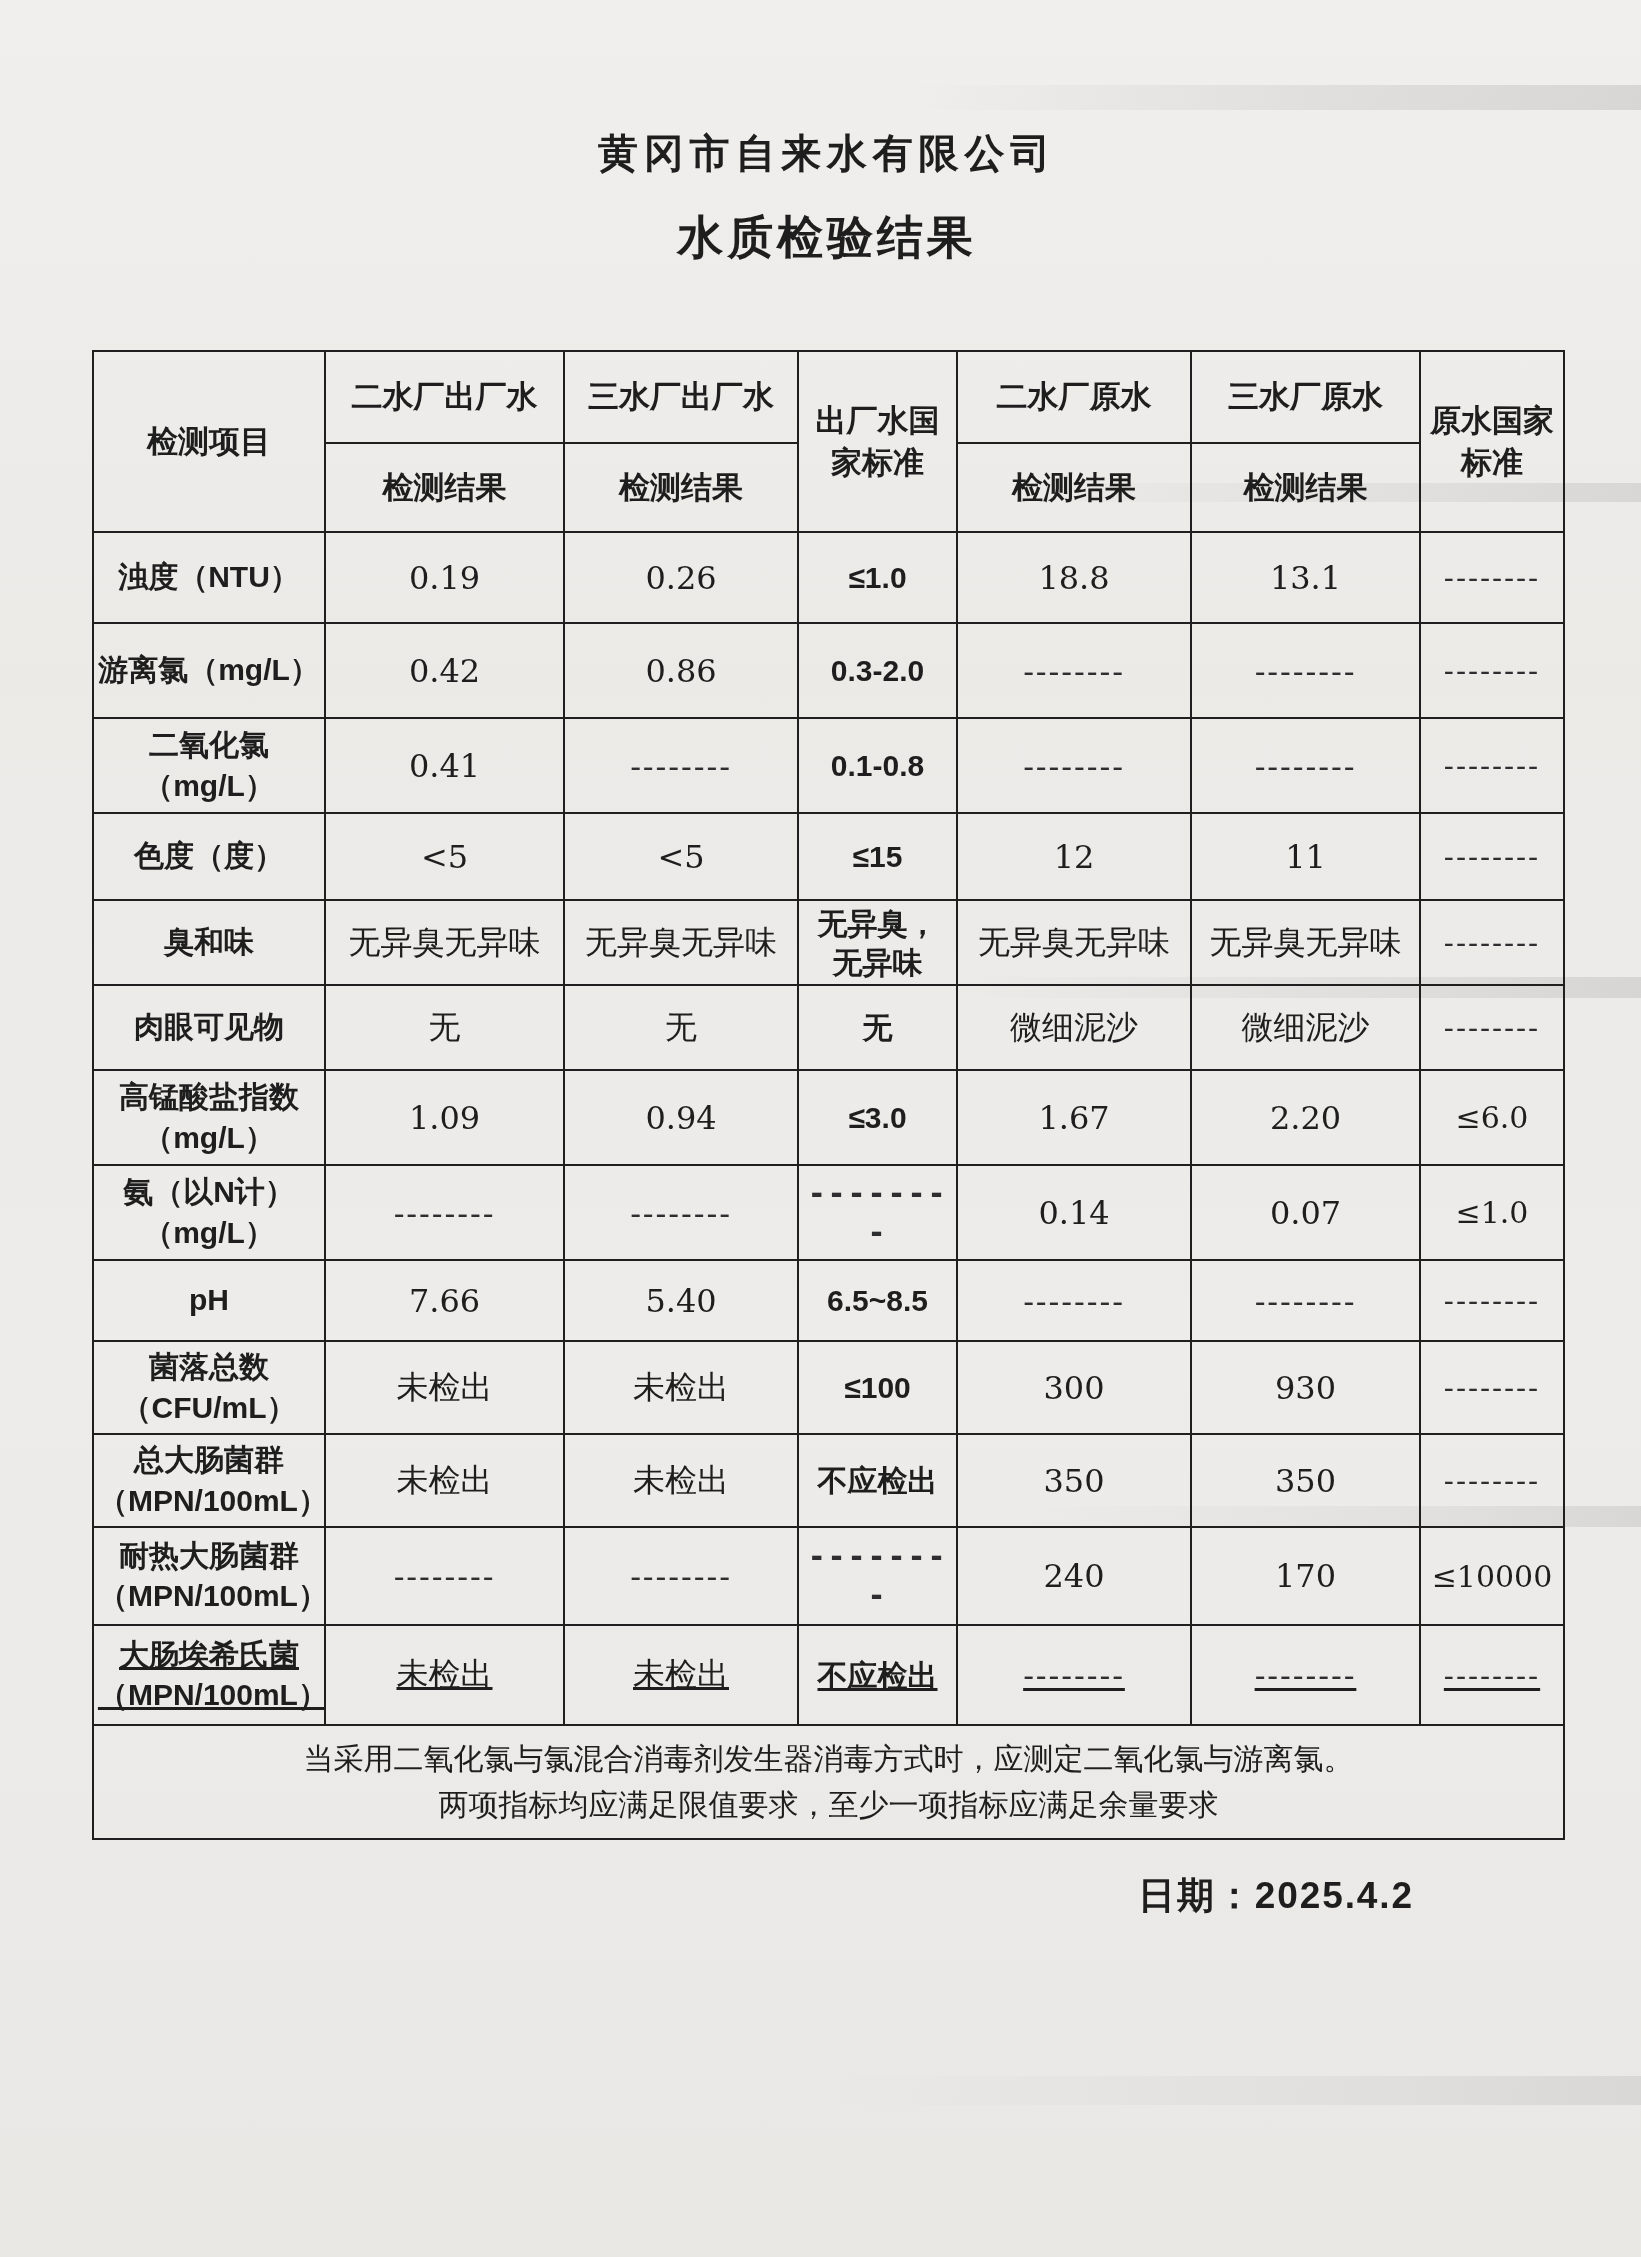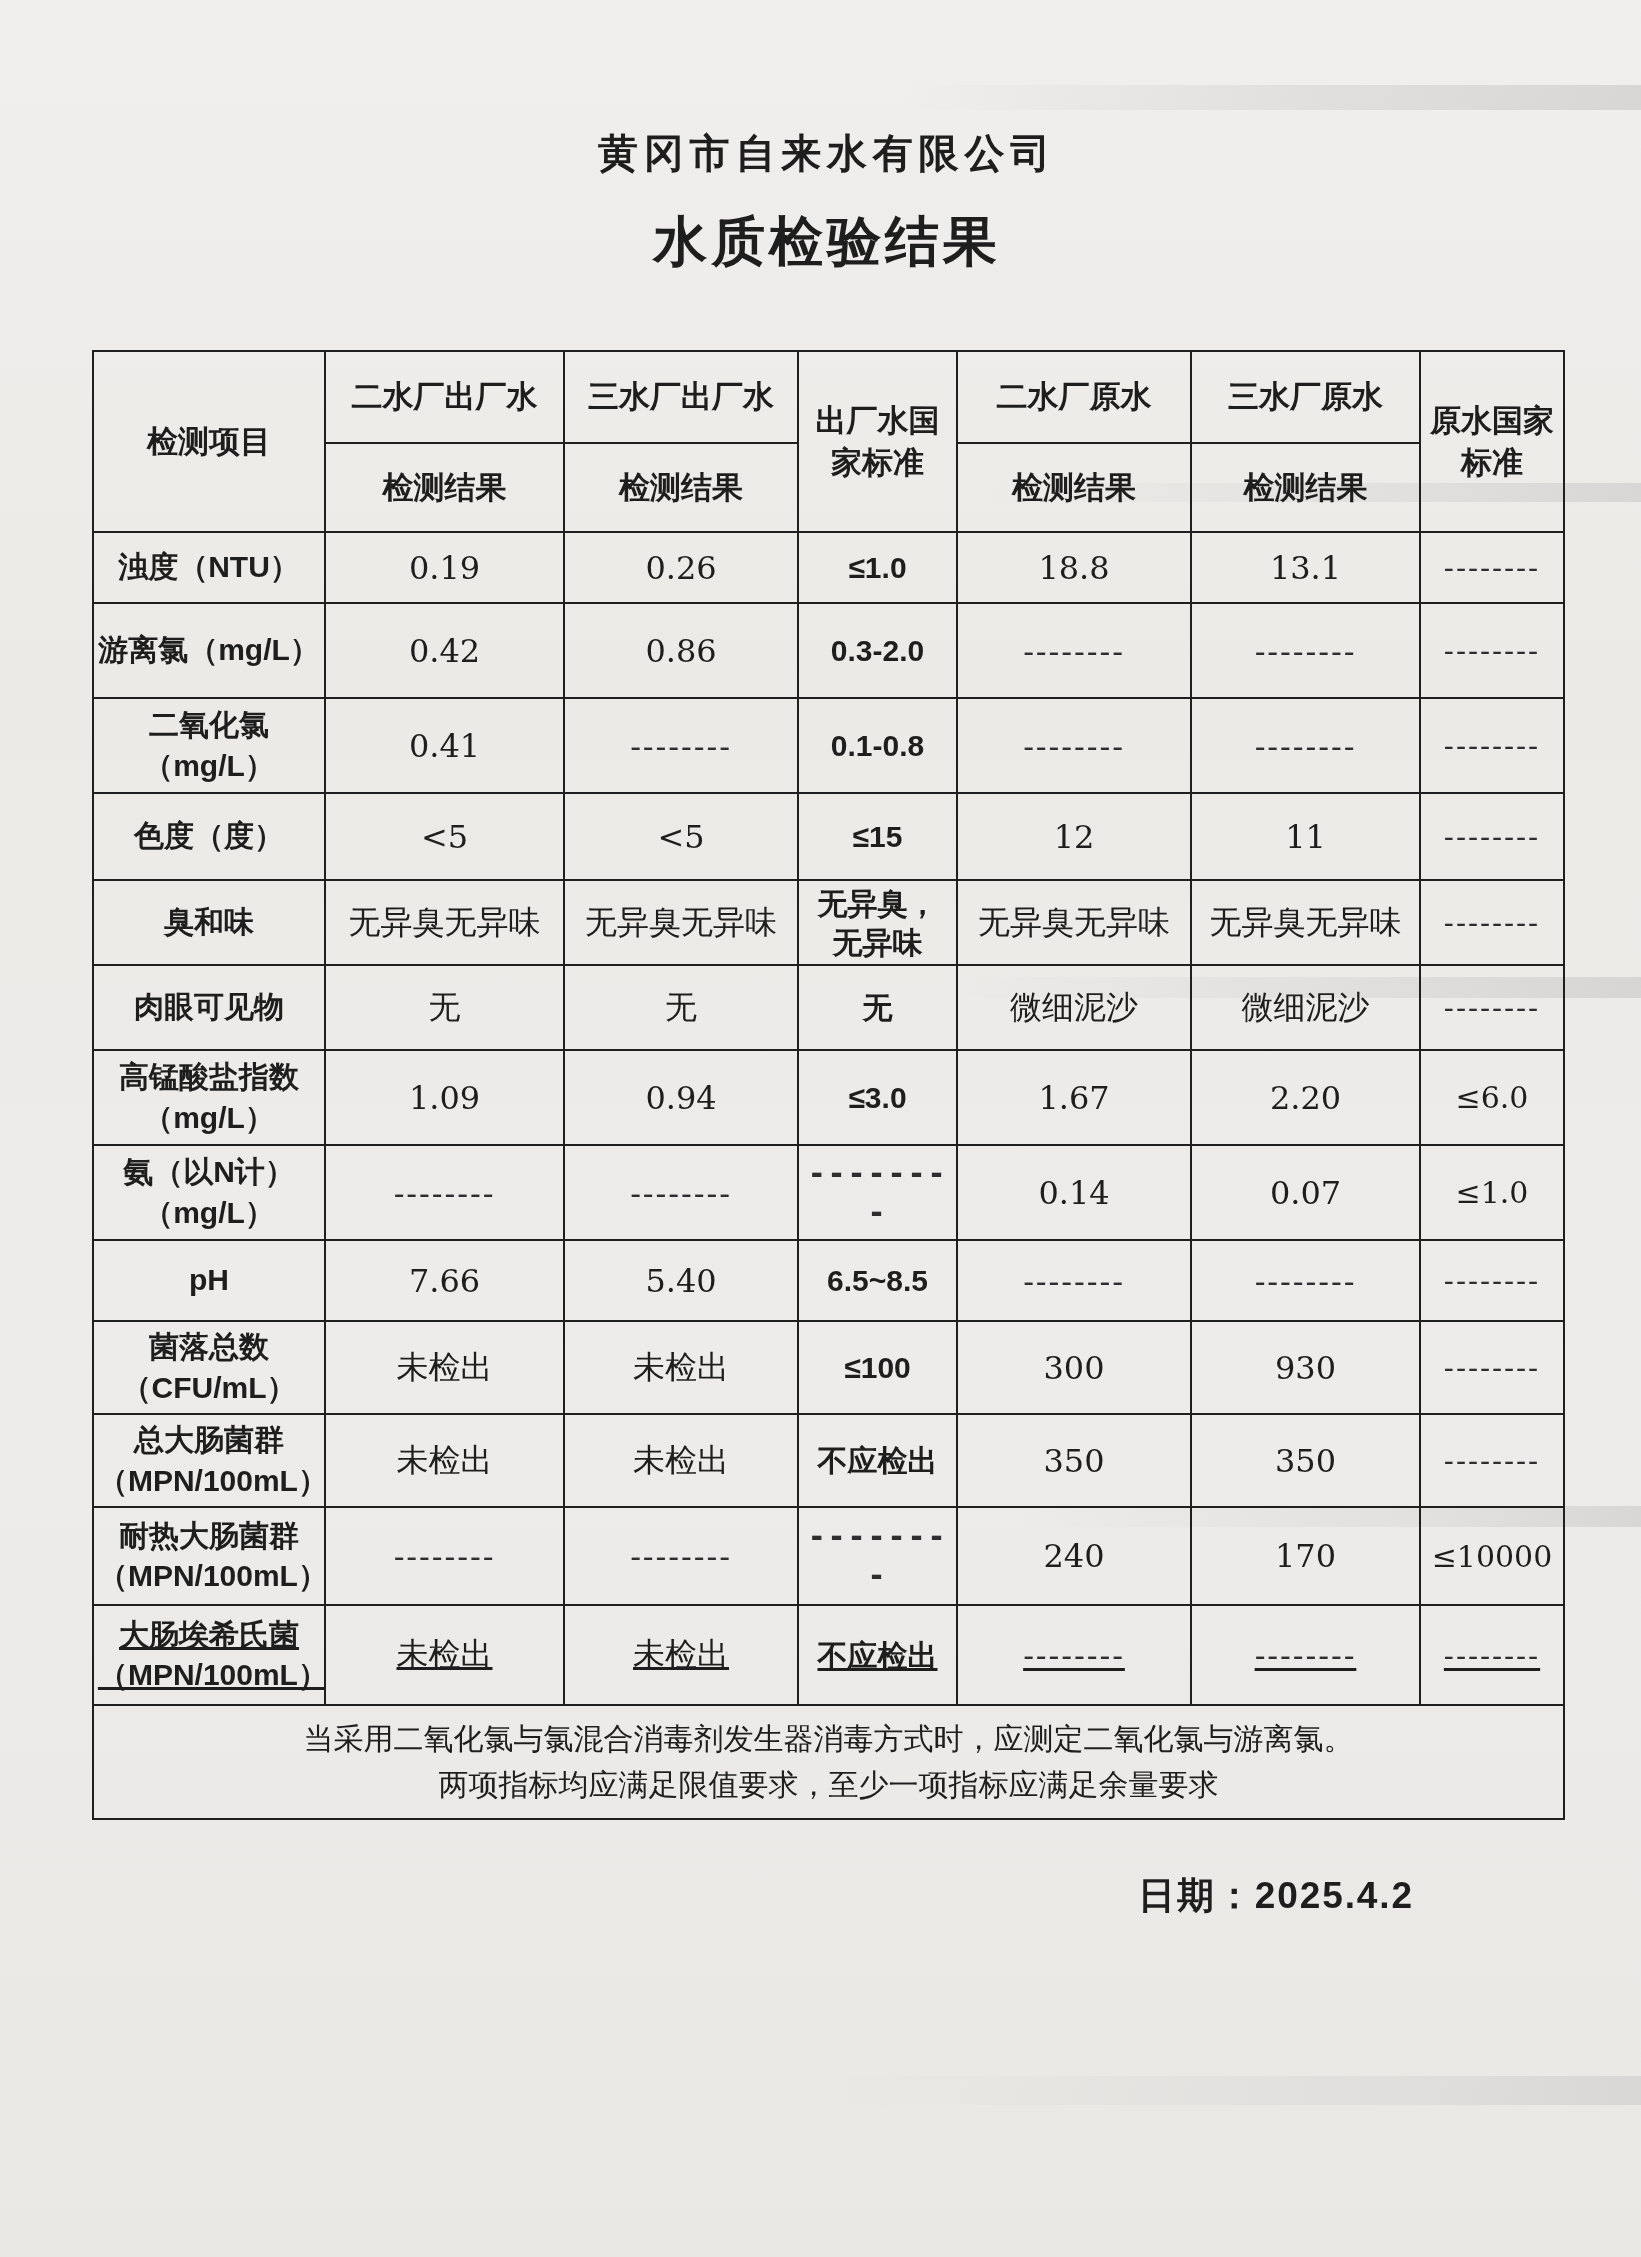--- a/index.html
+++ b/index.html
@@ -11,21 +11,21 @@
   
   .streak{position:absolute;left:0;width:100%;pointer-events:none;}
   .s1{top:85px;height:25px;background:linear-gradient(90deg,rgba(0,0,0,0) 55%,rgba(90,90,95,.10) 80%,rgba(90,90,95,.16) 100%);}
   .s2{top:483px;height:19.3px;background:linear-gradient(90deg,rgba(0,0,0,0) 60%,rgba(90,90,95,.08) 85%,rgba(90,90,95,.14) 100%);}
   .s3{top:977px;height:21px;background:linear-gradient(90deg,rgba(0,0,0,0) 58%,rgba(90,90,95,.09) 85%,rgba(90,90,95,.15) 100%);}
   .s4{top:1506px;height:21px;background:linear-gradient(90deg,rgba(0,0,0,0) 62%,rgba(90,90,95,.08) 88%,rgba(90,90,95,.14) 100%);}
   .s5{top:2076px;height:29px;background:linear-gradient(90deg,rgba(0,0,0,0) 50%,rgba(90,90,95,.07) 85%,rgba(90,90,95,.12) 100%);}
 
   .title-block{position:absolute;top:133px;left:92px;width:1470px;text-align:center;}
   .title-l1{font-size:40px;font-weight:700;letter-spacing:5.8px;line-height:1.0;}
-  .title-l2{font-size:54px;font-weight:700;letter-spacing:3.9px;line-height:1.0;margin-top:41px;}
+  .title-l2{font-size:46px;font-weight:700;letter-spacing:3.9px;line-height:1.0;margin-top:41px;}
 
   table.report{
     position:absolute;left:92px;top:350px;width:1470px;
     border-collapse:collapse;table-layout:fixed;
   }
   table.report th,table.report td{
     border:2.9px solid #1f1f1f;
     text-align:center;vertical-align:middle;
     white-space:pre-line;
     padding:1.9px 3.9px;
@@ -40,21 +40,21 @@
   td.c-std{font-size:30px;font-weight:700;line-height:1.3;}
   td.c-rawstd{font-family:"DejaVu Serif","Liberation Serif",serif;font-size:30px;font-weight:400;}
   td.note{
     font-family:"DejaVu Serif","Liberation Serif",serif;
     font-size:30px;text-align:left;padding:13.5px 21px;line-height:1.55;margin-top:26px;
   }
   .dash{
     font-family:"DejaVu Sans Mono",monospace;
     font-size:26px;letter-spacing:1.9px;font-weight:700;color:#2e2e30;
   }
-  .r1{height:71px;}.r2{height:95px;}.r3{height:95px;}.r4{height:87px;}
+  .r1{height:91px;}.r2{height:95px;}.r3{height:95px;}.r4{height:87px;}
   .r5{height:85px;}.r6{height:85px;}.r7{height:95px;}.r8{height:95px;}
   .r9{height:81px;}.r10{height:93px;border-radius:16px;}.r11{height:93px;}.r12{height:98px;}
   .r13{height:100px;text-decoration:underline;}.rnote{height:114px;}
 
   .report-date{
     position:absolute;top:1871px;right:227px;
     font-size:37px;font-weight:700;letter-spacing:1.9px;
   }
 </style>
 </head>

